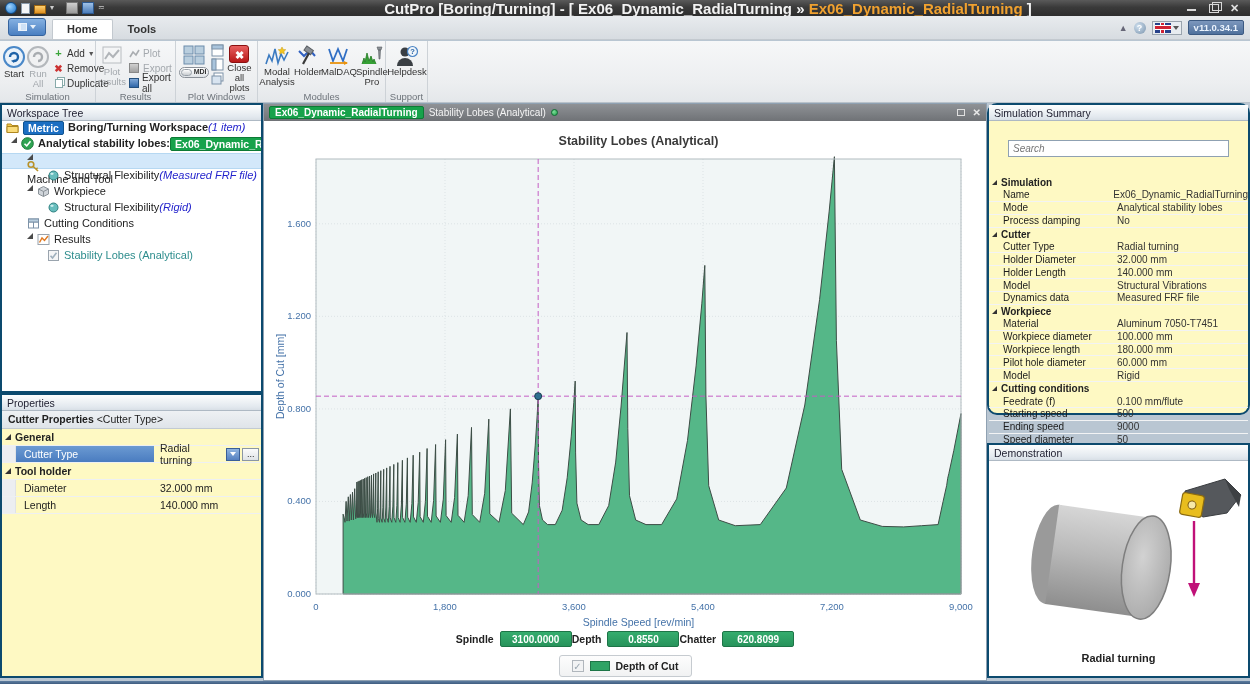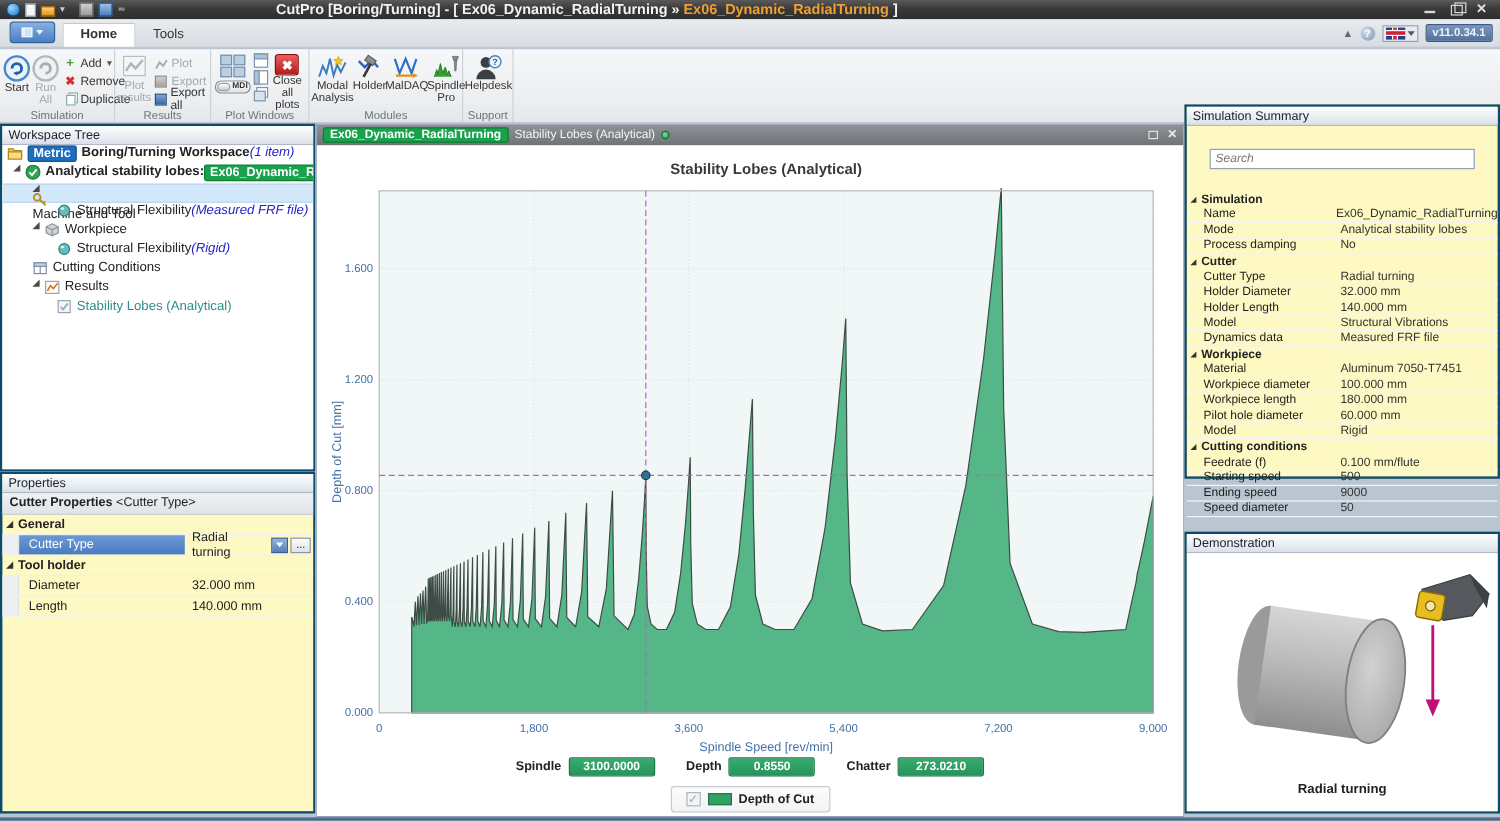--- a/index.html
+++ b/index.html
@@ -11,37 +11,37 @@
   .titlebar { position:absolute; left:0; top:0; width:100%; height:16px;
     background:linear-gradient(#5a5a5a,#3a3a3a 45%,#2d2d2d); display:flex; align-items:center; }
   .qat { display:flex; align-items:center; gap:4px; padding-left:5px; width:230px; }
   .qat .qi { width:12px; height:12px; display:inline-block; position:relative; }
   .qi-globe { border-radius:50%; background:radial-gradient(circle at 35% 35%, #9fd4ff, #1a72c8); border:1px solid #0d4a88; }
   .qi-doc { background:#f4f6f8; border:1px solid #8899aa; width:9px !important; height:11px !important; }
   .qi-folder { background:linear-gradient(#ffd070,#e09020); border:1px solid #a06610; height:9px !important; margin-top:2px; }
   .qi-save { background:linear-gradient(#cfcfcf,#9a9a9a); border:1px solid #777; }
   .qi-saveall { background:linear-gradient(#9fc2e8,#4a7cba); border:1px solid #2d5a92; }
   .qi-caret { color:#ccc; font-size:8px; line-height:12px; }
-  .title-text { flex:1; text-align:left; color:#f2f2f2; font-weight:bold; font-size:12px; white-space:nowrap; }
+  .title-text { flex:1; text-align:center; color:#f2f2f2; font-weight:bold; font-size:15px; white-space:nowrap; }
   .title-text .hl { color:#f0a12f; }
   .winbtns { display:flex; gap:10px; padding-right:8px; align-items:center; }
   .wb { width:12px; height:10px; position:relative; cursor:default; }
   .wb-min::after { content:""; position:absolute; left:1px; bottom:2px; width:9px; height:2px; background:#d8d8d8; }
   .wb-rest::after { content:""; position:absolute; left:1px; top:1px; width:8px; height:7px; border:1px solid #d8d8d8; }
   .wb-rest::before { content:""; position:absolute; left:4px; top:-1px; width:8px; height:7px; border:1px solid #d8d8d8; }
   .wb-close { color:#e0e0e0; font-size:11px; line-height:10px; font-weight:bold; }
 
   
   .tabrow { position:absolute; left:0; top:16px; width:100%; height:24px;
     background:linear-gradient(#e8ebee,#d7dce1); border-bottom:1px solid #c3c9cf; display:flex; align-items:flex-end; }
   .appbtn { width:38px; height:18px; margin:0 6px 3px 8px; border-radius:3px;
     background:linear-gradient(#85b1e2,#4a7fc1); border:1px solid #35639e; display:flex; align-items:center; justify-content:center; gap:3px; }
   .appbtn .grid { width:9px; height:8px; border:1px solid #eaf2fb; border-left-width:3px; background:#cfe2f6; }
   .appbtn .car { width:0; height:0; border-left:3px solid transparent; border-right:3px solid transparent; border-top:4px solid #e8f1fa; }
-  .rtab { padding:3px 14px 4px; font-size:11px; color:#333; border:1px solid transparent; border-bottom:none; }
+  .rtab { padding:3px 14px 4px; font-size:11px; color:#333; border:1px solid transparent; border-bottom:none;font-weight:bold; }
   .rtab.active { background:#fff; border-color:#c3c9cf; border-radius:2px 2px 0 0; font-weight:bold; }
   .tabrow-right { margin-left:auto; display:flex; align-items:center; gap:6px; padding:0 6px 4px 0; }
   .chev-up { color:#667; font-size:9px; }
   .helpdot { width:12px; height:12px; border-radius:50%; background:radial-gradient(circle at 35% 35%, #cfe0ef, #7a93ac); color:#fff; font-size:9px; text-align:center; line-height:12px; font-weight:bold; }
   .flagbox { display:flex; align-items:center; border:1px solid #9aa4ae; background:#e8ecf0; padding:1px 2px; gap:2px; }
   .flag { width:16px; height:10px; position:relative; background:#27418a; overflow:hidden; }
   .flag::before { content:""; position:absolute; left:6.5px; top:0; width:3px; height:10px; background:#cf2233; box-shadow:0 0 0 1px #fff; }
   .flag::after { content:""; position:absolute; left:0; top:3.8px; width:16px; height:2.5px; background:#cf2233; box-shadow:0 0 0 1px #fff; }
   .fcaret { width:0;height:0;border-left:3px solid transparent;border-right:3px solid transparent;border-top:4px solid #555; }
   .verbadge { background:linear-gradient(#7c97bd,#50719c); border:1px solid #3c5a82; color:#eaf2fc; font-size:9.5px; font-weight:bold; padding:1px 5px; border-radius:2px; }
@@ -100,21 +100,21 @@
 
   
   .plotwin { position:absolute; left:263px; top:103px; width:724px; height:578px; background:#fff; border:1px solid #8fa1b2; }
   .ptabbar { height:17px; background:linear-gradient(#8f9296,#6f7276); display:flex; align-items:center; padding:0 5px; gap:5px; }
   .ptab-badge { background:#17a24b; border:1px solid #0d7a35; color:#fff; font-weight:bold; font-size:10px; padding:0 5px; border-radius:2px; }
   .ptab-title { color:#f4f4f4; font-size:10px; }
   .pgreen-dot { width:7px; height:7px; border-radius:50%; background:radial-gradient(circle at 35% 35%, #7fe09a, #1ea04a); border:1px solid #0f6f33; }
   .ptab-right { margin-left:auto; display:flex; gap:8px; align-items:center; }
   .pt-rest { width:8px; height:7px; border:1px solid #e0e0e0; position:relative; }
   .pt-close { color:#e8e8e8; font-size:10px; font-weight:bold; line-height:10px; }
-  .readouts { position:absolute; left:0; top:527px; width:100%; display:flex; justify-content:center; align-items:center; gap:26px; }
+  .readouts { position:absolute; left:0; top:527px; width:100%; display:flex; justify-content:center; align-items:center; }
   .ritem { display:flex; align-items:center; gap:6px; }
   .rlabel { font-weight:bold; font-size:10.5px; color:#222; }
   .rbox { min-width:72px; text-align:center; background:linear-gradient(#35ad6e,#27935b); border:1px solid #1d7547; color:#fff; font-weight:bold; font-size:10px; padding:1.5px 6px; border-radius:2px; }
   .legend { position:absolute; left:0; top:551px; width:100%; display:flex; justify-content:center; }
   .legend-box { display:flex; align-items:center; gap:6px; border:1px solid #c6cbd0; background:linear-gradient(#fdfdfd,#f1f2f3); border-radius:3px; padding:4px 12px; }
   .lcheck { width:12px; height:12px; border:1px solid #b0b6bc; background:#f2f3f4; color:#9aa6b0; font-size:10px; line-height:11px; text-align:center; }
   .lswatch { width:20px; height:10px; background:#2ea365; border:1px solid #1d7547; }
   .llabel { font-weight:bold; font-size:10.5px; }
 
   
@@ -501,33 +501,33 @@
         <span class="ritem">
           <span class="rlabel">Spindle</span>
           <span class="rbox">3100.0000</span>
         </span>
         <span class="ritem">
           <span class="rlabel">Depth</span>
           <span class="rbox">0.8550</span>
         </span>
         <span class="ritem">
           <span class="rlabel">Chatter</span>
-          <span class="rbox">273.0210</span>
+          <span class="rbox">620.8099</span>
         </span>
       </div>
     <div class="legend">
       <span class="legend-box">
         <span class="lcheck">✓</span>
         <span class="lswatch"></span>
         <span class="llabel">Depth of Cut</span>
       </span>
     </div>
   </div>
 
-  <div class="panel" style="left:987px; top:87px; width:263px; height:312px;">
+  <div class="panel" style="left:987px; top:103px; width:263px; height:312px;border-radius:10px;">
     <div class="phead">Simulation Summary</div>
     <div class="searchwrap"><input class="searchbox" placeholder="Search" style=""></div>
     <div class="sgrid" id="summaryhost">
         <div class="srow group">
           <span class="gexp"></span>
           <span>Simulation</span>
         </div>
         <div class="srow">
           <span class="slabel">Name</span>
           <span class="sval">Ex06_Dynamic_RadialTurning</span>

